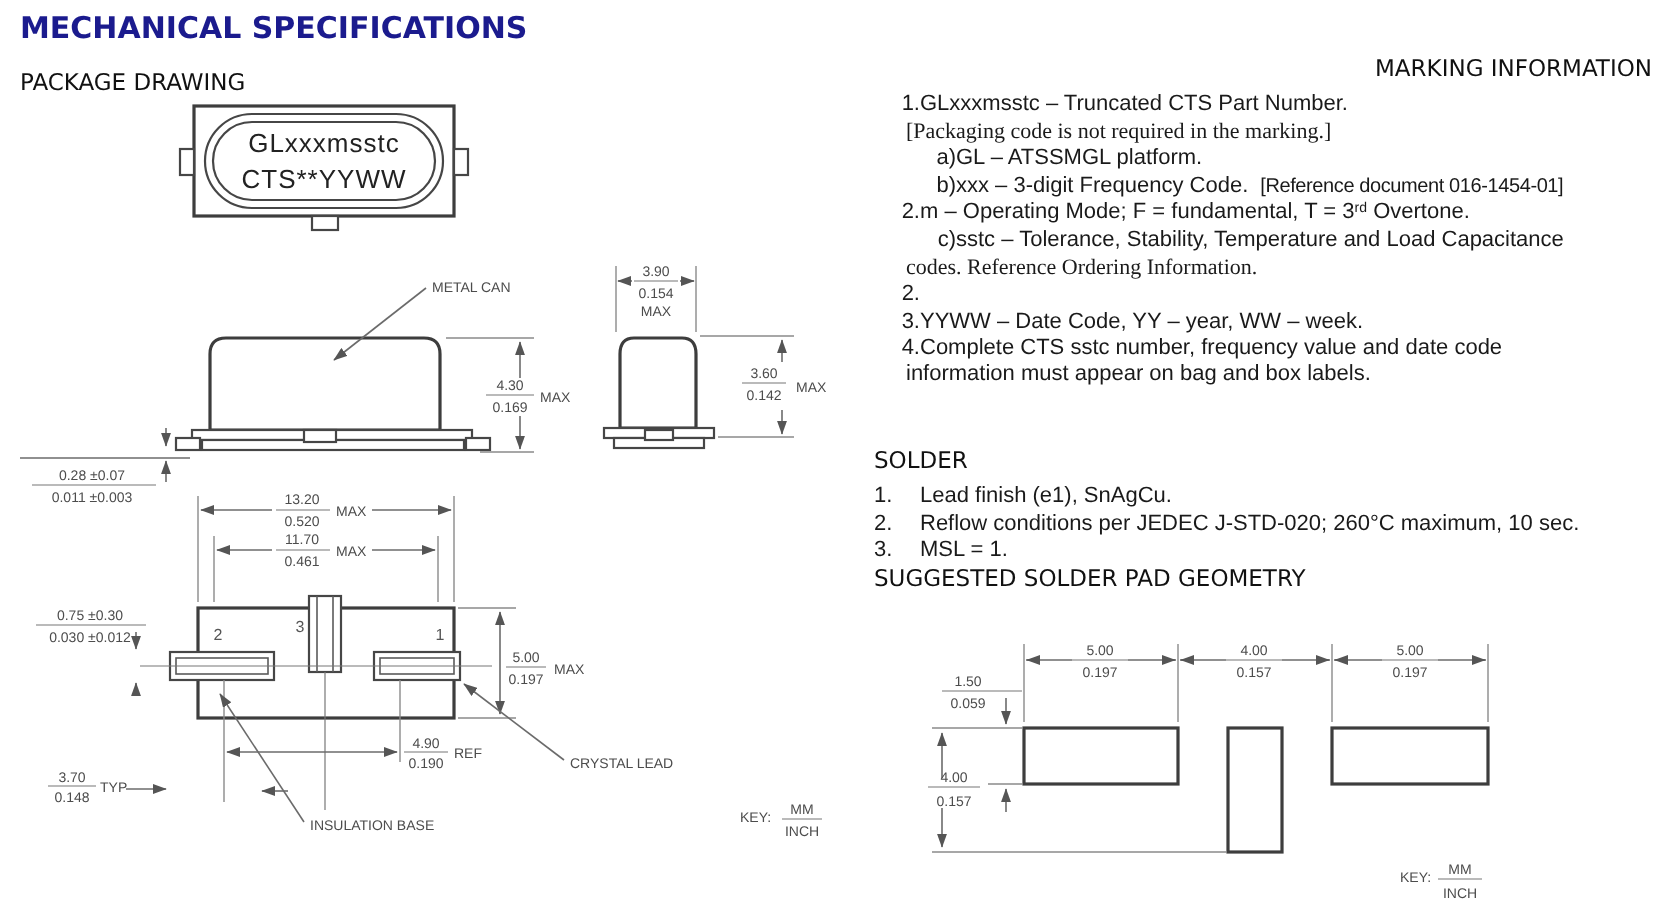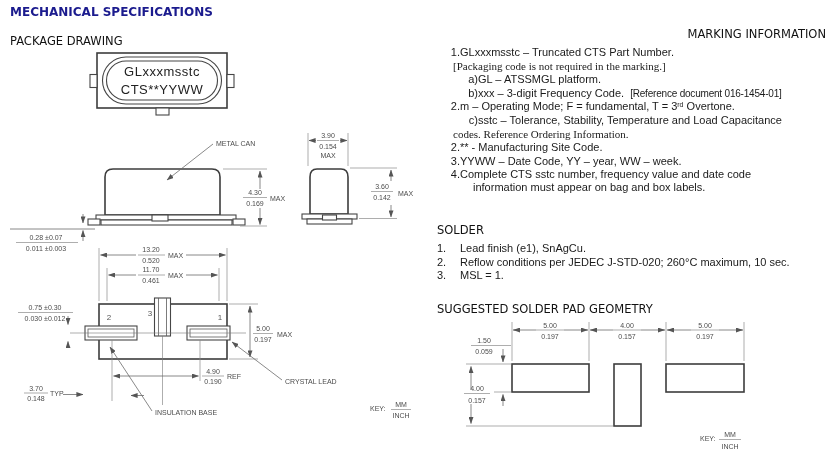--- a/index.html
+++ b/index.html
@@ -3,39 +3,39 @@
 <meta charset="utf-8">
 <style>
   html,body{margin:0;padding:0;}
   body{
     width:828px;height:460px;position:relative;overflow:hidden;
     background:#ffffff;color:#1a1a1a;
     font-family:"Liberation Sans",sans-serif;
   }
   .page-title{
     position:absolute;left:10px;top:5px;
-    font-family:"DejaVu Sans",sans-serif;font-size:12px;font-weight:bold;
+    font-family:"DejaVu Sans",sans-serif;font-size:15px;font-weight:bold;
     color:#1b1b8e;white-space:nowrap;
   }
   .sec-head{
     font-family:"DejaVu Sans",sans-serif;font-size:11.5px;font-weight:normal;color:#111;
     white-space:nowrap;
   }
   #pkg-head{position:absolute;left:10px;top:34px;}
   .col{position:absolute;left:424px;width:402px;font-size:11px;line-height:13.4px;padding-left:13px;box-sizing:border-box;}
   #marking-block{top:28px;text-align:right;}
   #notes-block{top:224px;}
-  #solder-head{position:absolute;left:437px;top:302px;}
+  #solder-head{position:absolute;left:437px;top:282px;}
   .col .sec-head{margin-bottom:5px;}
   .li{display:flex;}
   .li .num{flex:0 0 23px;}
   .i1{padding-left:20px;}
   .i1 .num{flex:0 0 21px;}
   .ib{padding-left:16px;font-family:Liberation Serif, serif;}
-  .fl{padding-left:16px;margin-left:20px;}
+  .fl{padding-left:16px;}
   .ref{font-size:10px;margin-left:6px;letter-spacing:-0.2px;}
   .sup{font-size:7px;position:relative;top:-3.5px;}
   
   #drawing{position:absolute;left:0;top:0;pointer-events:none;}
   .shape{fill:#fff;stroke:#3d3d3d;stroke-width:1.6px;}
   .shape2{fill:#fff;stroke:#464646;stroke-width:1.1px;}
   .thin{fill:none;stroke:#5a5a5a;stroke-width:0.8px;}
   .ext{fill:none;stroke:#8a8a8a;stroke-width:0.7px;}
   .dim{fill:none;stroke:#6b6b6b;stroke-width:0.8px;}
   .cl{fill:none;stroke:#777;stroke-width:0.6px;}
@@ -274,21 +274,20 @@
     </div>
   <div class="li i1">
       <span class="num">c)</span>
       <span>sstc – Tolerance, Stability, Temperature and Load Capacitance</span>
     </div>
   <div class="li ib">
       <span>codes.  Reference Ordering Information.</span>
     </div>
   <div class="li i0">
       <span class="num">2.</span>
-      <span>** - Manufacturing Site Code.</span>
     </div>
   <div class="li i0">
       <span class="num">3.</span>
       <span>YYWW – Date Code, YY – year, WW – week.</span>
     </div>
   <div class="li i0">
       <span class="num">4.</span>
       <span>Complete CTS sstc number, frequency value and date code</span>
     </div>
   <div class="li fl">

